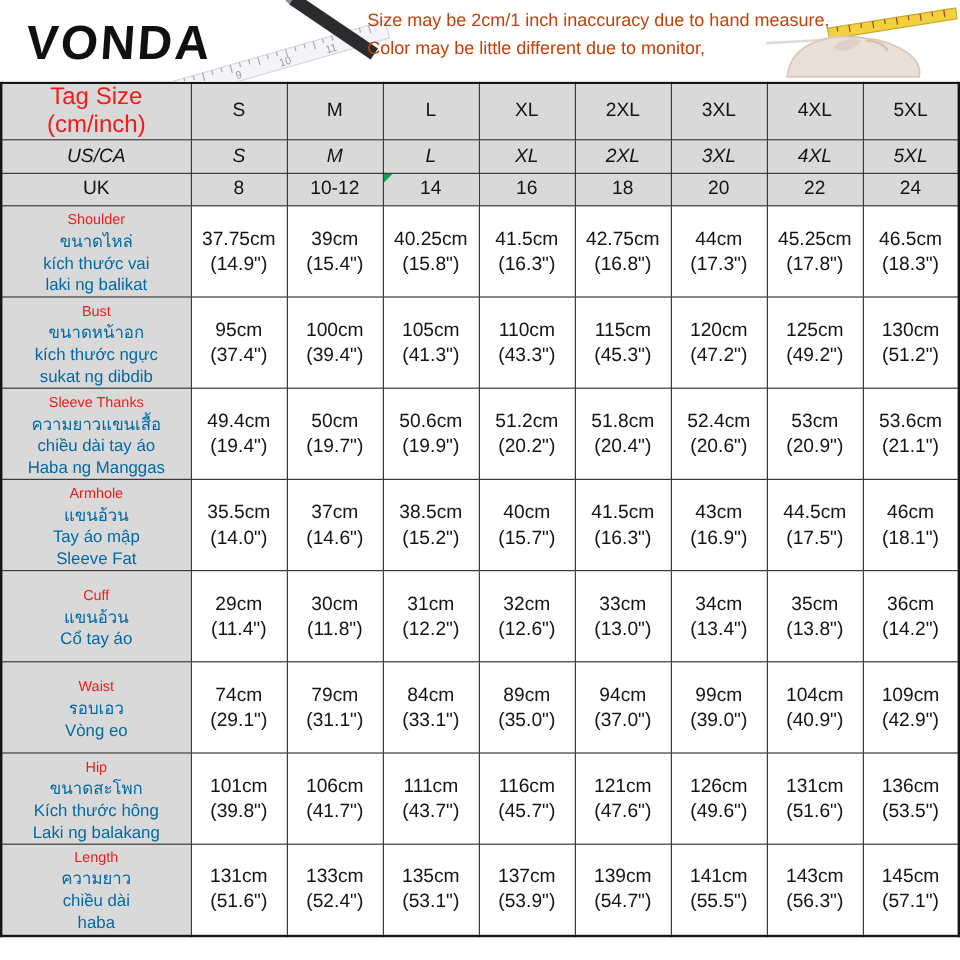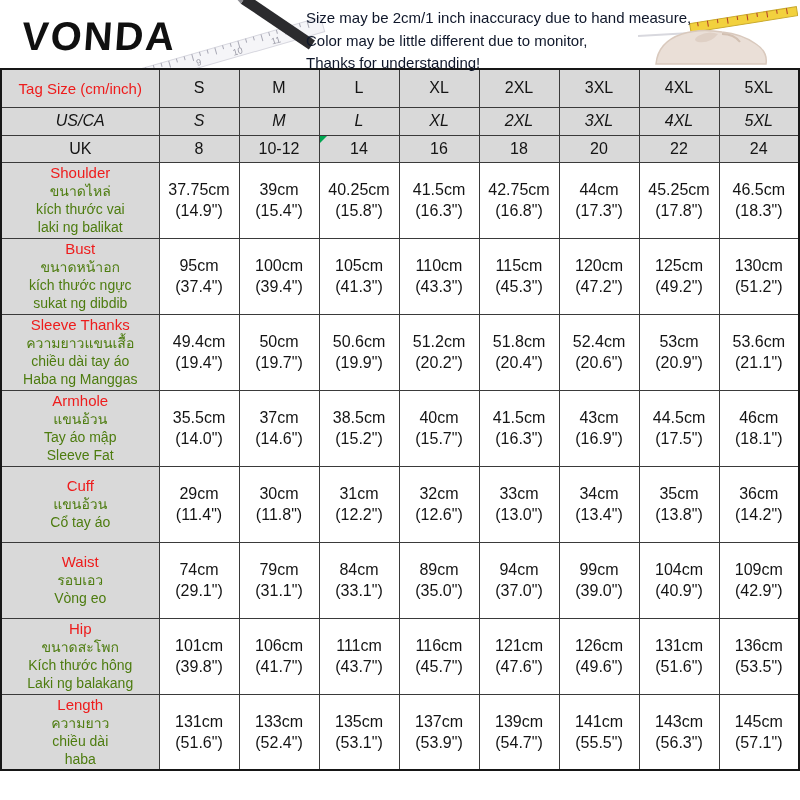--- a/index.html
+++ b/index.html
@@ -8,27 +8,27 @@
   .logo{position:absolute;left:22px;top:14px;font-size:40px;font-weight:900;
     letter-spacing:2px;transform:skewX(-4deg);color:#101010;z-index:3;}
   .deco{position:absolute;z-index:1;}
   .disclaimer{position:absolute;left:306px;top:7px;font-size:15px;line-height:22.5px;z-index:3;}
   .disclaimer div{white-space:nowrap;}
 
   table{width:800px;table-layout:fixed;border-collapse:collapse;border:2px solid #161616;}
   th,td{border:1px solid #3a3a3a;text-align:center;vertical-align:middle;padding:0;font-weight:normal;}
   .lbl{background:#d9d9d9;}
   tr.hrow th, tr.hrow td{background:#d9d9d9;font-size:16px;}
-  tr.hrow0{height:38px;} tr.hrow0 th{font-size:15px;}
+  tr.hrow0{height:38px;} tr.hrow0 th{font-size:20px;}
   tr.hrow1{height:28px;font-style:italic;} tr.hrow2,tr.hrow3{height:27px;}
   tr.mrow{height:76px;}
   tr.mrow td{background:#ffffff;font-size:16px;}
   .cm,.in{line-height:21px;}
-  .en{font-size:15px;line-height:18px;}
-  .sub{font-size:14px;line-height:18px;color:#4d7c0f;}
+  .en{font-size:12px;line-height:18px;}
+  .sub{font-size:14px;line-height:18px;color:#0369a1;}
   .red{color:#ee1c1c;}
   td.mark{position:relative;}
   td.mark::before{content:"";position:absolute;top:0;left:0;width:0;height:0;
     border-top:7px solid #00a651;border-right:7px solid transparent;}
 </style>
 </head>
 <body>
 
 <div class="header">
   <div class="logo">VONDA</div>
@@ -41,24 +41,23 @@
       <text x="104" y="57" font-size="9" fill="#9a9aa6">10</text>
       <text x="144" y="57" font-size="9" fill="#9a9aa6">11</text>
     </g>
     <g transform="rotate(34 130 14)">
       <rect x="110" y="4" width="82" height="11" fill="#2b2b2e"></rect>
       <polygon points="110,4 88,9.5 110,15" fill="#8d8d93"></polygon>
       <polygon points="88,9.5 98,6.7 98,12.3" fill="#1a1a1c"></polygon>
     </g>
   </svg>
 
-  <div class="disclaimer" style="color:#0f172a;">
+  <div class="disclaimer" style="color:#c2410c;">
     <div>Size may be 2cm/1 inch inaccuracy due to hand measure,</div>
     <div>Color may be little different due to monitor,</div>
-    <div>Thanks for understanding!</div>
   </div>
 
   <svg class="deco" style="left:638px;top:6px;" width="160" height="62" viewBox="0 0 160 62">
     <line x1="0" y1="30" x2="70" y2="26" stroke="#d8d8de" stroke-width="2"></line>
     <g transform="rotate(-9 100 16)">
       <rect x="52" y="10" width="108" height="9" fill="#f2d13e" stroke="#c9a92b"></rect>
       <path d="M60 10v4 M70 10v6 M80 10v4 M90 10v6 M100 10v4 M110 10v6 M120 10v4 M130 10v6 M140 10v4 M150 10v6" stroke="#b23a2a" stroke-width="1"></path>
     </g>
     <path d="M18 58 Q20 36 44 28 Q62 22 84 26 Q104 28 118 38 Q130 46 128 58 L18 58 Z" fill="#eadfd7" stroke="#d9c9bd" stroke-width="1.5"></path>
     <path d="M60 30 q10 -6 20 -2 q-8 10 -20 8 q-6 -2 0 -6 Z" fill="#dfd0c5"></path>

